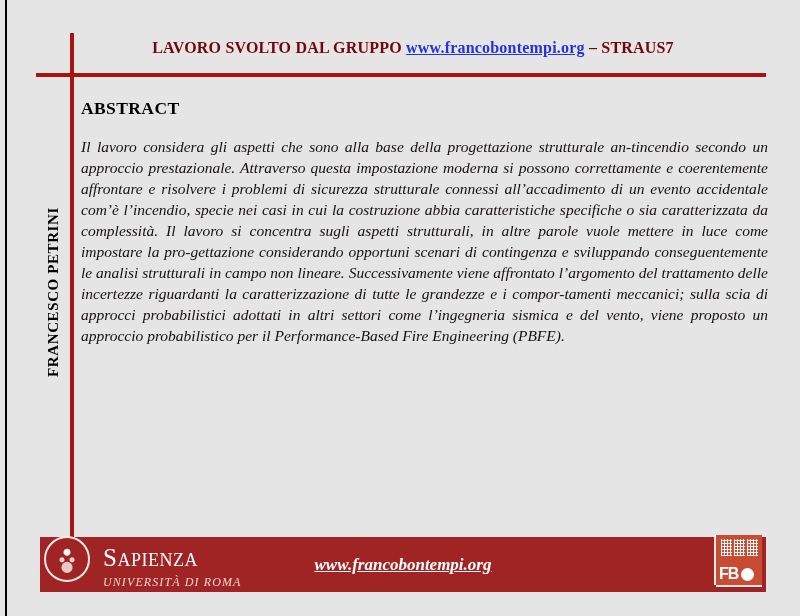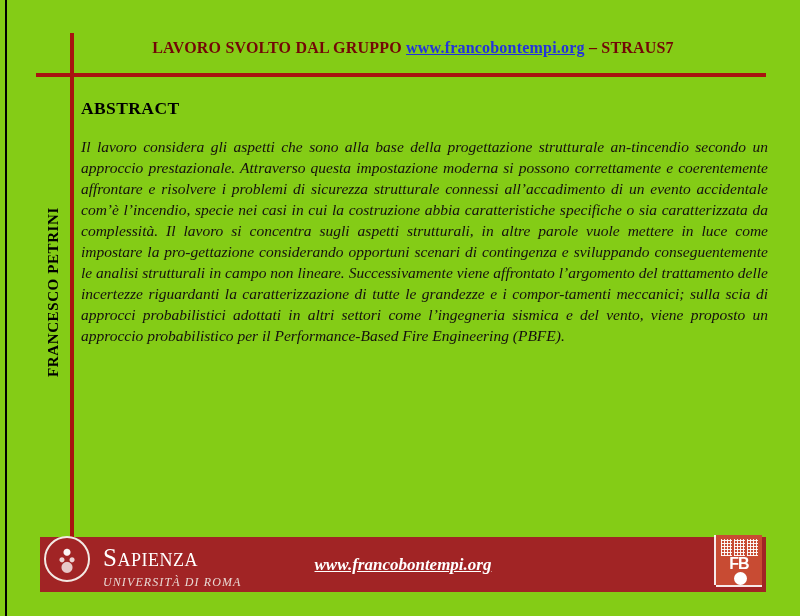--- a/index.html
+++ b/index.html
@@ -6,21 +6,21 @@
     --accent:#a81410;
     --bar:#a12425;
     --stamp:#c84b33;
     --maroon:#730607;
     --link-blue:#2233dd;
     --ink:#15100e;
   }
   *{margin:0;padding:0;box-sizing:border-box;}
   html,body{width:800px;height:616px;background:#fff;overflow:hidden;}
   body{font-family:"Liberation Serif",serif;color:var(--ink);}
-  .canvas{position:relative;width:800px;height:616px;background:#84cc16;}
+  .canvas{position:relative;width:800px;height:616px;background:#e5e5e5;}
 
   .edge-left{position:absolute;left:5px;top:0;width:2px;height:616px;background:#000;}
   .rule-v{position:absolute;left:70px;top:33px;width:4px;height:504px;background:var(--accent);}
   .rule-h{position:absolute;left:36px;top:73px;width:730px;height:4px;background:var(--accent);}
 
   .header{position:absolute;left:60px;top:39px;width:706px;text-align:center;
           font-weight:bold;font-size:16px;color:var(--maroon);letter-spacing:.2px;white-space:nowrap;}
   .header a{color:var(--link-blue);text-decoration:underline;cursor:pointer;}
 
   .author{position:absolute;left:53px;top:292px;transform:translate(-50%,-50%) rotate(-90deg);
@@ -49,21 +49,21 @@
   .footer-link a{color:#fff;font-size:17px;font-weight:bold;font-style:italic;
                  text-decoration:underline;cursor:pointer;}
 
   .stamp{position:absolute;left:676px;top:-2px;width:46px;height:50px;background:var(--stamp);
          box-shadow:-2px 0 0 rgba(255,255,255,.9), 0 2px 0 rgba(255,255,255,.9);
          display:flex;flex-direction:column;justify-content:space-between;padding:4px 3px 3px 3px;}
   .stamp-top{display:flex;justify-content:center;gap:2px;}
   .stamp-cell{width:11px;height:17px;background:
       repeating-linear-gradient(0deg, rgba(255,255,255,.92) 0 1px, transparent 1px 3px),
       repeating-linear-gradient(90deg, rgba(255,255,255,.92) 0 1px, transparent 1px 3px);}
-  .stamp-bottom{display:flex;align-items:center;justify-content:center;flex-direction:column;}
+  .stamp-bottom{display:flex;align-items:center;justify-content:flex-start;}
   .stamp-fb{color:#fff;font-weight:bold;font-size:16px;line-height:1;
             font-family:"Liberation Sans",sans-serif;letter-spacing:-1px;}
   .stamp-dot{width:13px;height:13px;border-radius:50%;background:#fff;margin-left:3px;}
 </style>
 </head>
 <body>
 
 <div class="canvas">
 
   <div class="edge-left"></div>

